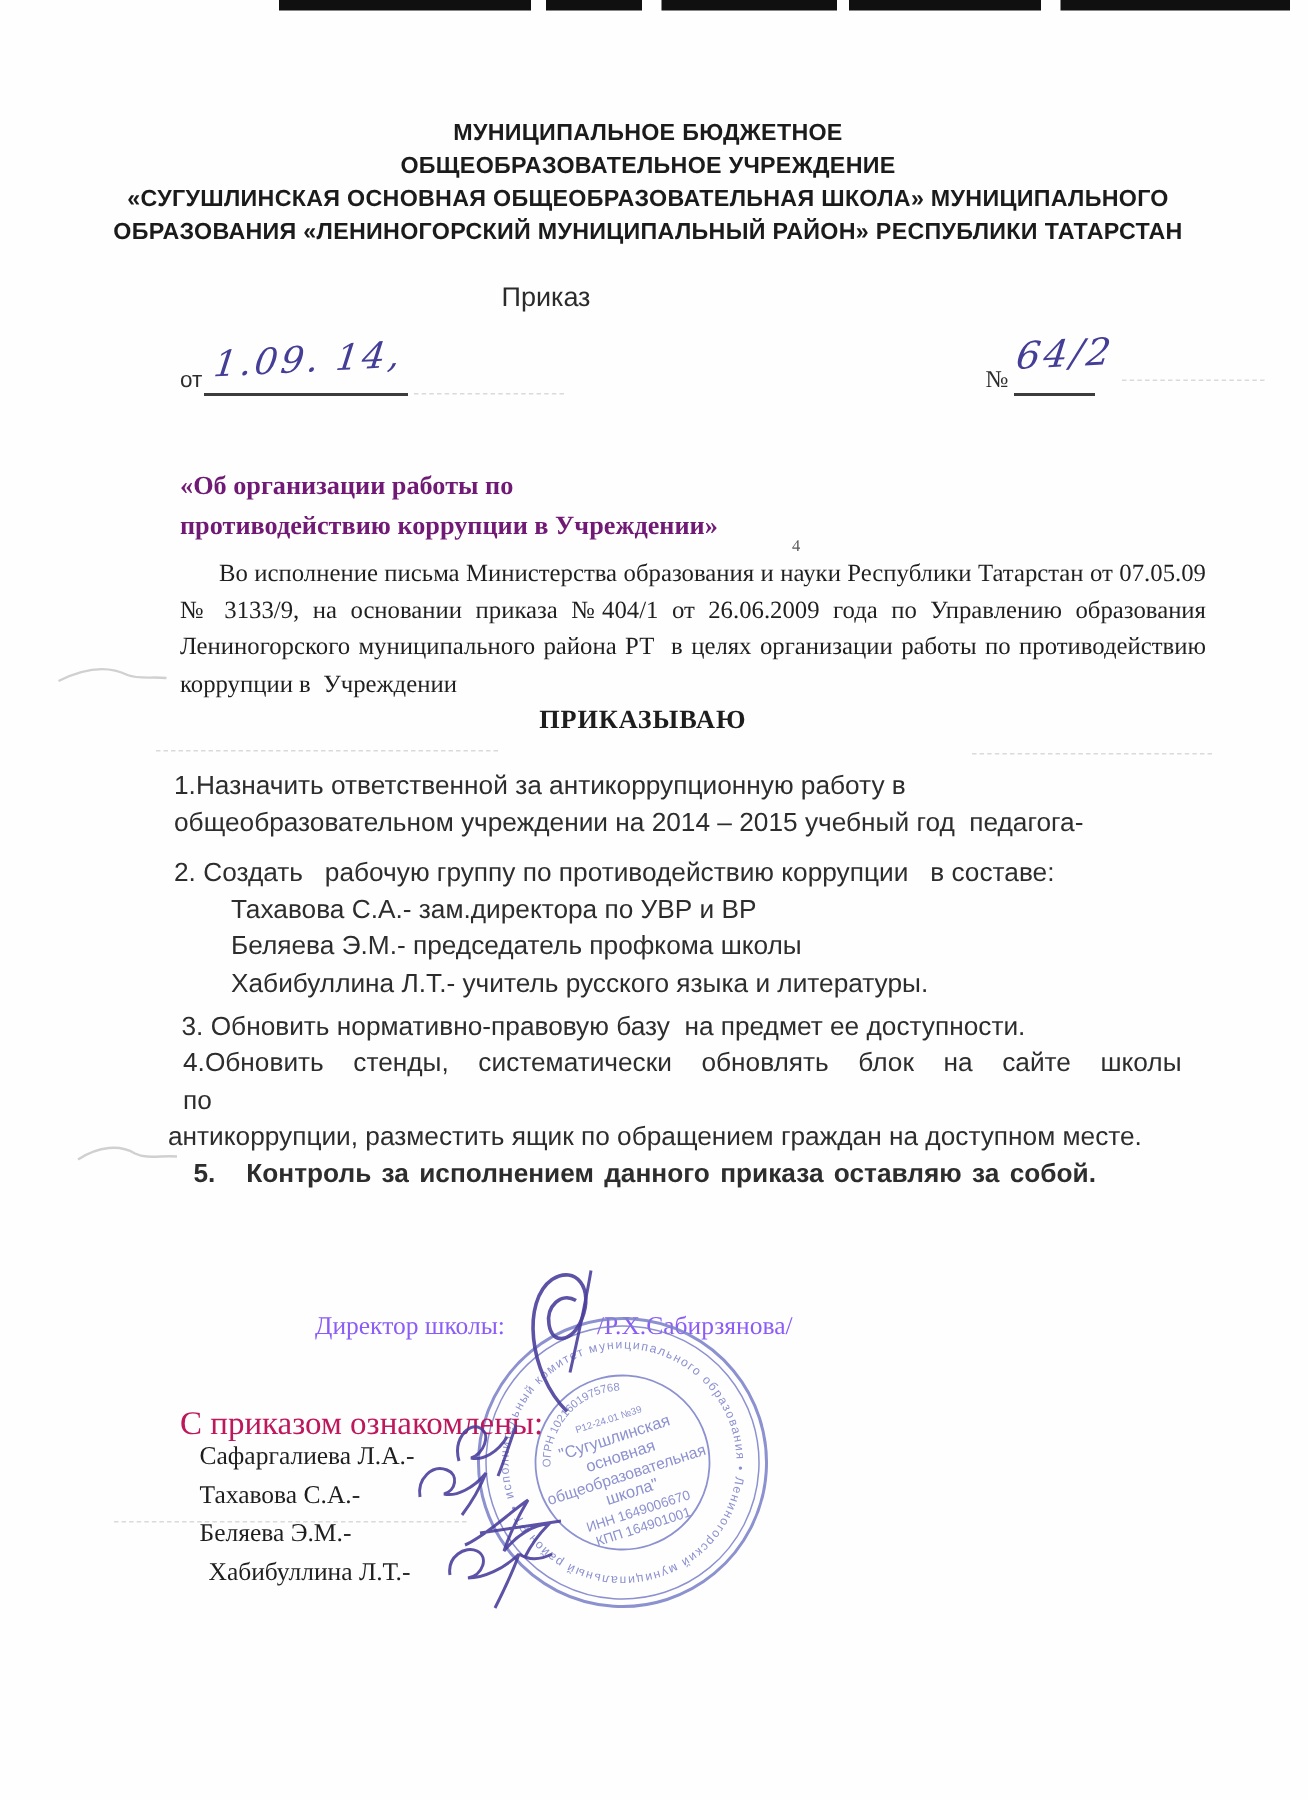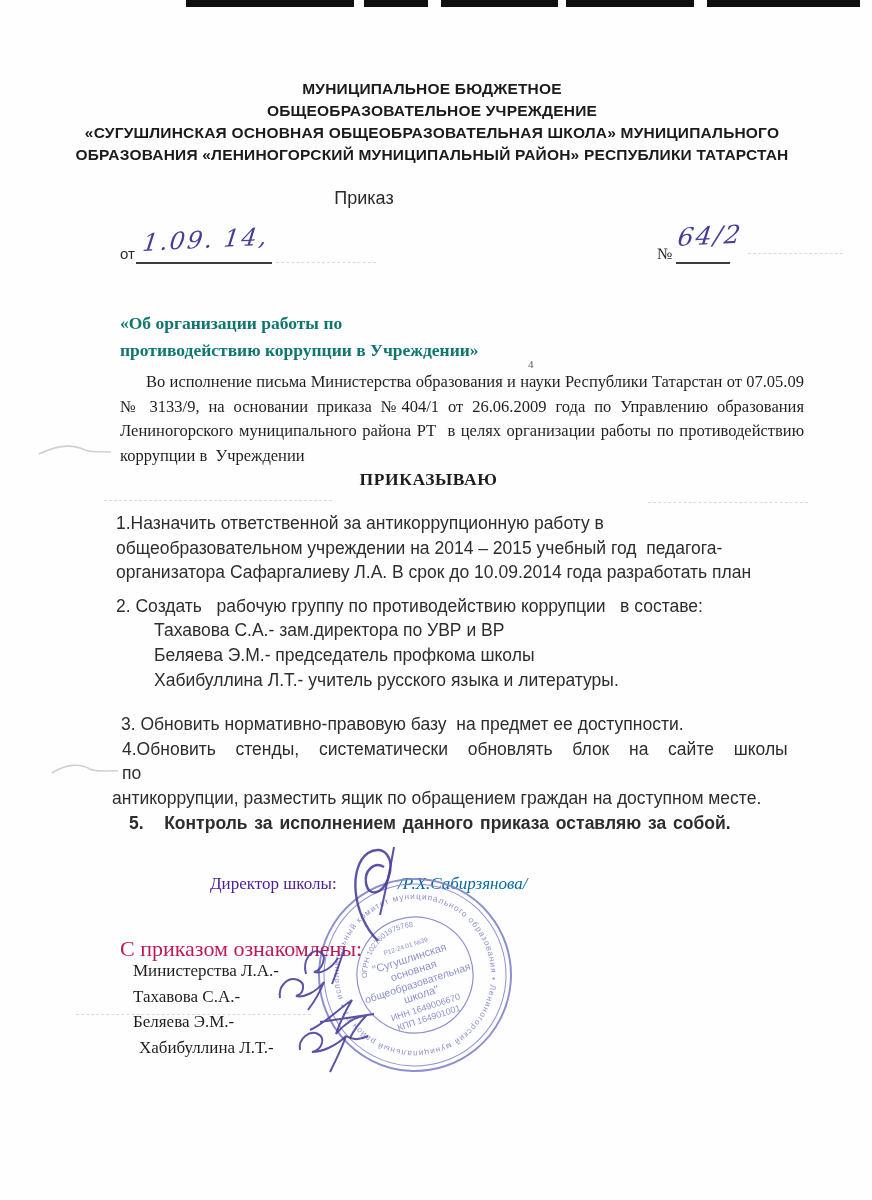--- a/index.html
+++ b/index.html
@@ -23,43 +23,43 @@
     font-family:"DejaVu Serif", serif;font-style:italic;color:#443e97;
     transform:skewX(-10deg) rotate(-3deg);transform-origin:left bottom;
     letter-spacing:2px;
   }
   .hw-date{position:absolute;left:141px;top:229px;font-size:24px;}
   .hw-num{position:absolute;left:676px;top:223px;font-size:25px;}
   .ink-line{position:absolute;border-bottom:2px solid #3c3c3c;}
   .faint-line{position:absolute;border-bottom:1px dashed #d2d2d2;opacity:.8;}
   
   .subject{position:absolute;left:120px;top:310px;
-    font-weight:bold;font-size:17.5px;line-height:27px;color:#0f766e;}
+    font-weight:bold;font-size:17.5px;line-height:27px;color:#701a75;}
   .stray-mark{position:absolute;left:528px;top:358px;font-size:11px;color:#5a5a5a;}
   
   .preamble{position:absolute;left:120px;top:370px;width:684px;
     font-size:16.5px;line-height:24.6px;text-align:justify;text-indent:26px;
     color:#1f1f1f;white-space:pre-wrap;}
   .resolution{position:absolute;top:469px;left:0;width:857px;text-align:center;
     font-weight:bold;font-size:17.5px;letter-spacing:.6px;color:#1d1d1d;}
   
   .items{position:absolute;left:116px;top:511px;width:694px;
     font-family:"Liberation Sans", sans-serif;font-size:17.5px;
     line-height:24.6px;color:#2d2d2d;}
   .items div{white-space:pre-wrap;}
   .ind{padding-left:38px;}
   .gap-top{margin-top:9px;}
-  .gap-top-sm{margin-top:20px;}
+  .gap-top-sm{margin-top:4px;}
   .spread{word-spacing:5px;padding-left:6px;}
   .neg{margin-left:-4px;}
   .pad-sm{padding-left:5px;}
   .pad-md{padding-left:13px;word-spacing:2px;font-weight:bold;}
   
-  .director-label{position:absolute;left:210px;top:874px;font-size:17px;color:#4c1d95;}
-  .director-name{position:absolute;left:398px;top:874px;font-size:17px;color:#0369a1;font-style:italic;}
+  .director-label{position:absolute;left:210px;top:874px;font-size:17px;color:#8b5cf6;}
+  .director-name{position:absolute;left:398px;top:874px;font-size:17px;color:#8b5cf6;}
   .ack-label{position:absolute;left:120px;top:936px;font-size:22px;color:#be185d;}
   .ack-name{position:absolute;font-size:17px;color:#1e1e1e;}
   
   .stamp-wrap{position:absolute;left:315px;top:875px;width:200px;height:200px;
     transform:rotate(-18deg);opacity:.88;}
   .sig{position:absolute;}
   .margin-squiggle{position:absolute;opacity:.65;}
 </style>
 </head>
 <body>
@@ -102,21 +102,20 @@
   <div class="preamble">Во исполнение письма Министерства образования и науки Республики Татарстан от 07.05.09   № 3133/9, на основании приказа №404/1 от 26.06.2009 года по Управлению образования Лениногорского муниципального района РТ  в целях организации работы по противодействию коррупции в  Учреждении</div>
 
   <div class="resolution">ПРИКАЗЫВАЮ</div>
 
   <div class="faint-line" style="left:104px;top:500px;width:228px;"></div>
   <div class="faint-line" style="left:648px;top:502px;width:160px;"></div>
 
   <div class="items">
     <div>1.Назначить ответственной за антикоррупционную работу в</div>
     <div>общеобразовательном учреждении на 2014 – 2015 учебный год  педагога-</div>
-    <div>организатора Сафаргалиеву Л.А. В срок до 10.09.2014 года разработать план</div>
     <div class="gap-top">2. Создать   рабочую группу по противодействию коррупции   в составе:</div>
     <div class="ind">Тахавова С.А.- зам.директора по УВР и ВР</div>
     <div class="ind">Беляева Э.М.- председатель профкома школы</div>
     <div class="ind">Хабибуллина Л.Т.- учитель русского языка и литературы.</div>
     <div class="gap-top-sm pad-sm">3. Обновить нормативно-правовую базу  на предмет ее доступности.</div>
     <div class="spread">4.Обновить  стенды,  систематически  обновлять  блок  на  сайте  школы  по</div>
     <div class="neg">антикоррупции, разместить ящик по обращением граждан на доступном месте.</div>
     <div class="pad-md">5.   Контроль за исполнением данного приказа оставляю за собой.</div>
   </div>
 
@@ -154,21 +153,21 @@
       <text x="100" y="148" text-anchor="middle" font-family="Liberation Sans, sans-serif" font-size="9" fill="#7d82c9">КПП 164901001</text>
     </svg>
   </div>
 
   <svg class="sig" style="left:330px;top:845px;" width="100" height="100" viewBox="0 0 100 100">
     <path d="M48 96 C 22 70, 18 22, 38 8 C 54 -2, 66 14, 58 34 C 52 50, 38 52, 36 38 C 34 26, 44 16, 54 22" fill="none" stroke="#4a3f9c" stroke-width="2.4" opacity="0.9"></path>
     <path d="M64 2 C 60 26, 54 52, 50 70" fill="none" stroke="#4a3f9c" stroke-width="2" opacity="0.9"></path>
   </svg>
 
   <span class="ack-label">С приказом ознакомлены:</span>
-  <span class="ack-name" style="left:133px;top:961px;">Министерства Л.А.-</span>
+  <span class="ack-name" style="left:133px;top:961px;">Сафаргалиева Л.А.-</span>
   <span class="ack-name" style="left:133px;top:987px;">Тахавова С.А.-</span>
   <span class="ack-name" style="left:133px;top:1012px;">Беляева Э.М.-</span>
   <span class="ack-name" style="left:139px;top:1038px;">Хабибуллина Л.Т.-</span>
 
   <div class="faint-line" style="left:76px;top:1014px;width:235px;"></div>
 
   <svg class="sig" style="left:292px;top:944px;" width="80" height="44" viewBox="0 0 80 44">
     <path d="M14 30 C 10 16, 20 4, 28 8 C 36 12, 30 26, 22 28 C 30 30, 40 24, 46 14 M52 6 C 48 18, 44 30, 40 40" fill="none" stroke="#4a3f9c" stroke-width="2" opacity="0.9"></path>
   </svg>
   <svg class="sig" style="left:272px;top:972px;" width="72" height="40" viewBox="0 0 72 40">

